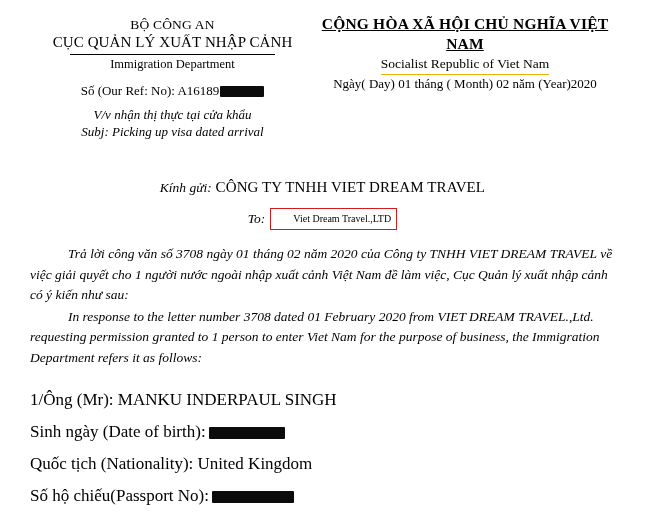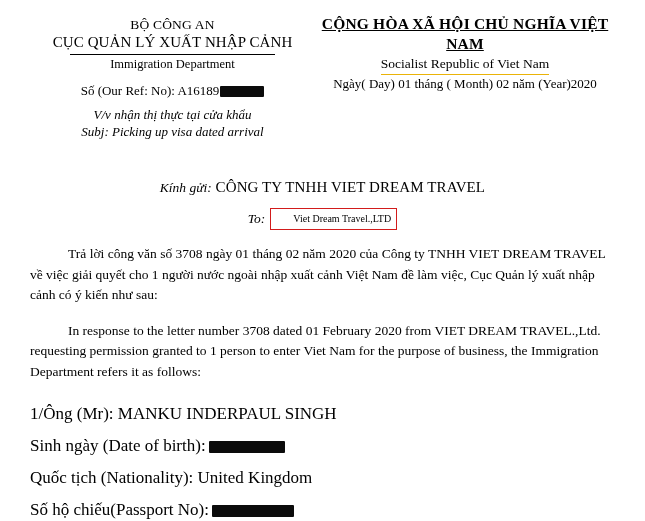--- a/index.html
+++ b/index.html
@@ -142,22 +142,22 @@
     line-height: 17px;
     white-space: nowrap;
   }
 
   .para {
     font-size: 13.5px;
     line-height: 20.5px;
     text-align: left;
     margin-top: 14px;
   }
-  .para.indent { text-indent: 38px; }
-  .para-en { margin-top: 15px; }
+  .para.indent { text-indent: 38px; font-style: italic; }
+  .para-en { margin-top: 1px; }
 
   .details {
     margin-top: 22px;
   }
   .detail-line {
     font-size: 17px;
     line-height: 20px;
     margin-bottom: 12px;
   }
   .detail-line.tight { margin-bottom: 17px; }

